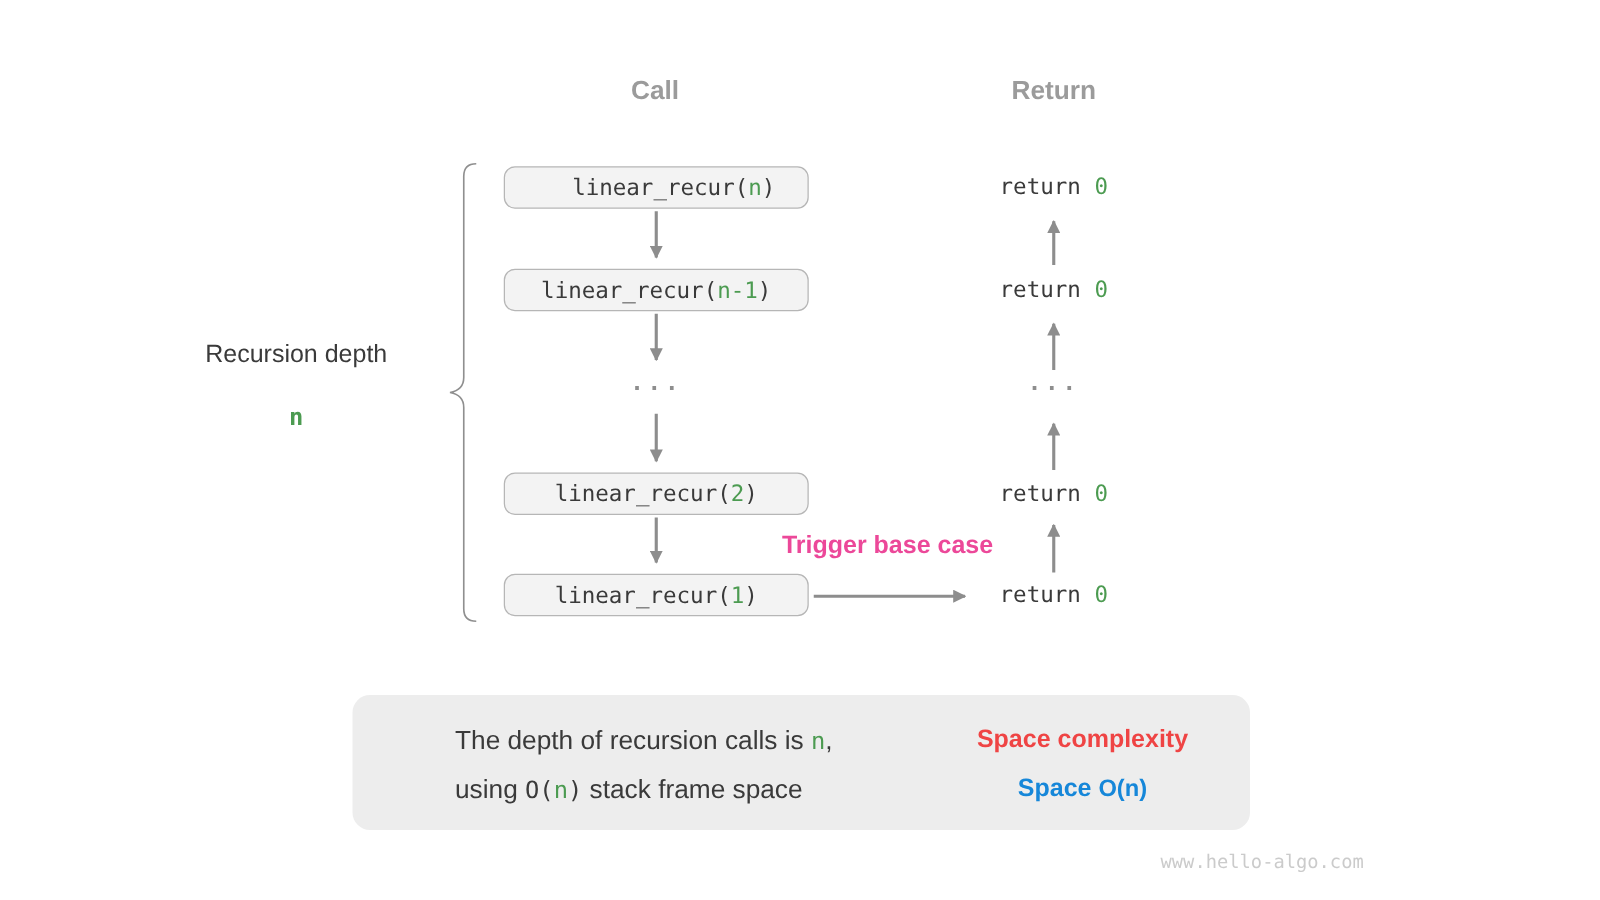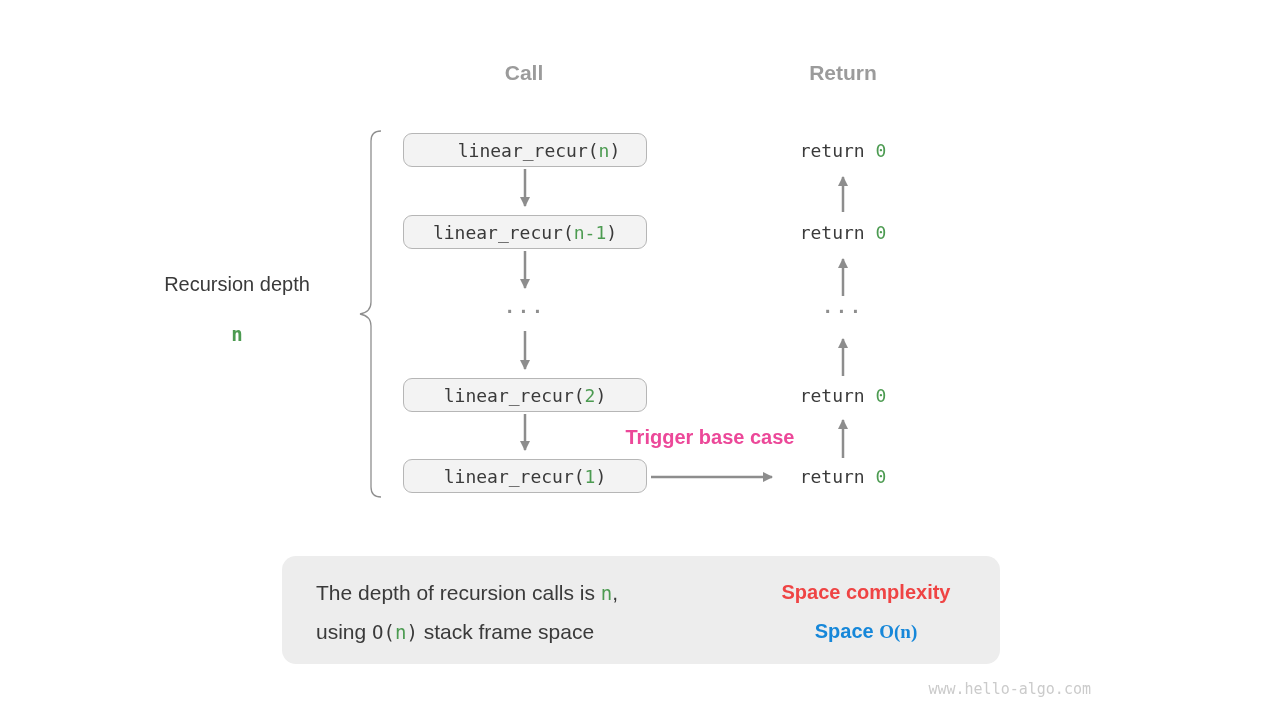--- a/index.html
+++ b/index.html
@@ -2,21 +2,21 @@
 <html><head>
 <meta charset="utf-8">
 <style>
   html,body{margin:0;padding:0;background:#ffffff;}
   .canvas{
     position:relative;width:1131px;height:720px;background:#ffffff;
     font-family:"Liberation Sans",sans-serif;overflow:hidden;
   }
   .abs{position:absolute;}
   .cc{transform:translate(-50%,-50%);}
-  .cy{transform:translateY(-50%);}
+  .cy{transform:translateY(-50%);margin-left:48px;}
 
   .col-hdr{font-weight:bold;font-size:21px;color:#9b9b9b;white-space:nowrap;}
 
   .code{font-family:"DejaVu Sans Mono","Liberation Mono",monospace;font-size:18px;color:#3a3a3a;white-space:pre;}
   .green{color:#4c9b51;}
   .blue{color:#1687d9;}
 
   .frame-box{
     left:403px;width:244px;height:34px;box-sizing:border-box;
     background:#f3f3f3;border:1.5px solid #b6b6b6;border-radius:9px;
@@ -36,21 +36,21 @@
   .depth-n{font-family:"DejaVu Sans Mono","Liberation Mono",monospace;font-weight:bold;font-size:19px;color:#4c9b51;}
 
   .summary-box{
     left:282px;top:556px;width:718px;height:108px;
     background:#ededed;border-radius:14px;
   }
   .sum-line{font-size:21px;color:#3a3a3a;white-space:pre;}
   .sum-line .mono{font-family:"DejaVu Sans Mono","Liberation Mono",monospace;font-size:19px;}
   .sum-title{font-weight:bold;font-size:20px;color:#ef4444;white-space:nowrap;}
   .sum-complexity{font-weight:bold;font-size:20px;white-space:pre;}
-  .sum-complexity .mono{font-family:Liberation Serif, serif;font-size:19px;font-weight:bold;}
+  .sum-complexity .mono{font-family:Liberation Sans, sans-serif;font-size:19px;font-weight:bold;}
 
   .watermark{
     font-family:"DejaVu Sans Mono","Liberation Mono",monospace;
     font-size:15px;color:#cbcbcb;white-space:nowrap;
   }
 </style>
 </head>
 <body>
 
 <div class="canvas">

